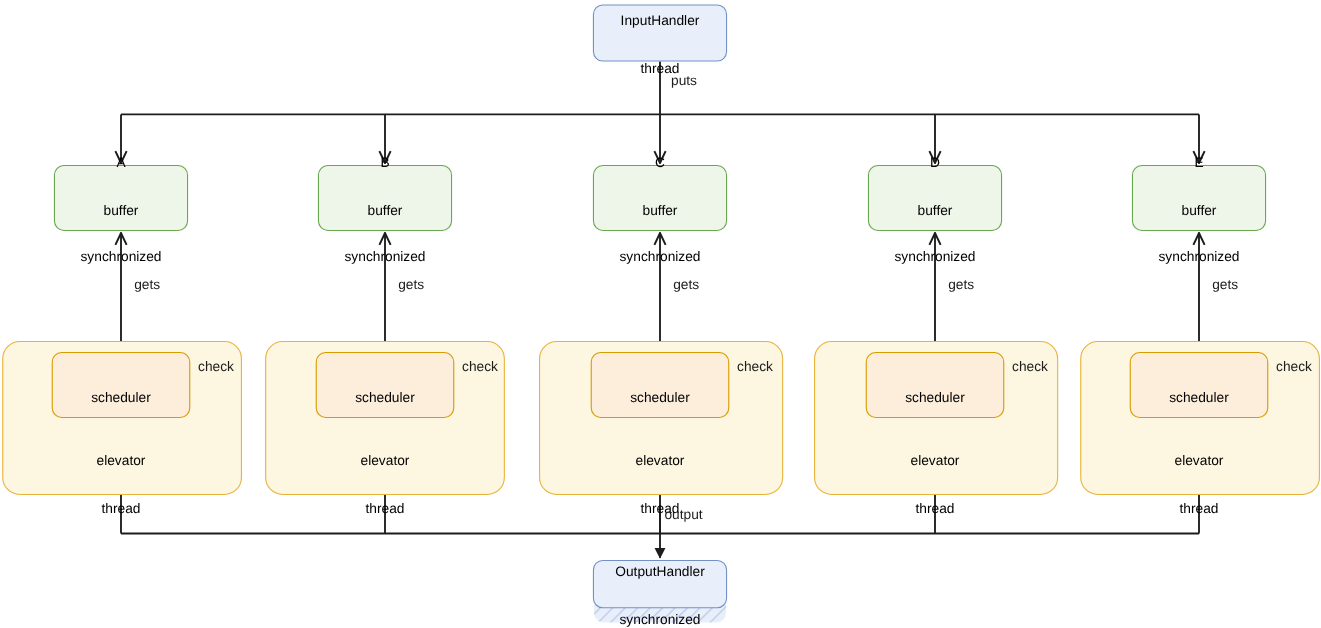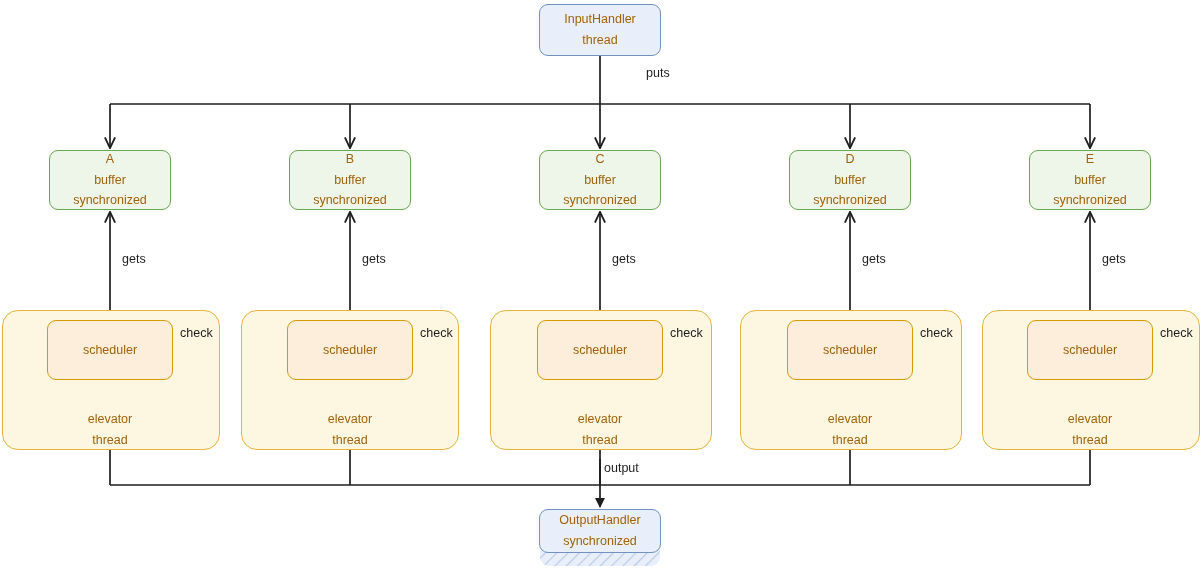--- a/index.html
+++ b/index.html
@@ -2,21 +2,21 @@
 <html><head>
 <meta charset="utf-8">
 <style>
   html,body{margin:0;padding:0;background:#ffffff;}
   body{width:1201px;height:571px;overflow:hidden;
        font-family:"Liberation Sans","DejaVu Sans",sans-serif;}
   #stage{position:relative;width:1201px;height:571px;}
   svg.layer{position:absolute;left:0;top:0;width:1201px;height:571px;}
   .node{position:absolute;box-sizing:border-box;display:flex;flex-direction:column;
         align-items:center;justify-content:center;}
-  .nlabel{font-size:12.5px;color:#a16207;line-height:1.65;white-space:nowrap;}
+  .nlabel{font-size:12.5px;color:#000000;line-height:1.65;white-space:nowrap;margin-top:22px;}
   .edgelabel{position:absolute;font-size:12.5px;color:#1d1d1d;white-space:nowrap;}
   .blue-box{border:1.3px solid #7191c4;border-radius:9px;background:#e9effa;}
   .green-box{border:1.3px solid #6aa84f;border-radius:9px;background:#eef6ea;}
   .orange-box{border:1.6px solid #d79b00;border-radius:9px;background:#fdeedc;text-align:center;}
   .yellow-container{border:1.5px solid #e8b33a;border-radius:16px;background:#fdf6e0;}
 </style>
 </head>
 <body>
 
 <div id="stage">
@@ -169,21 +169,21 @@
       </div>
       <div class="node orange-box" style="left: 1027px; top: 320px; width: 126px; height: 60px;">
         <span class="nlabel">scheduler</span>
       </div>
       <div class="node" style="left: 1035px; top: 412px; width: 110px; height: 36px;">
         <span class="nlabel">elevator</span>
         <span class="nlabel">thread</span>
       </div>
     </div>
 
-  <span class="edgelabel" id="label-puts" style="left: 610px; top: 66px; margin-left: 36px;">puts</span>
+  <span class="edgelabel" id="label-puts" style="left: 610px; top: 66px;">puts</span>
   <span class="edgelabel" id="label-output" style="left: 604px; top: 461px;">output</span>
 <span class="edgelabel" style="left: 122px; top: 252px;">gets</span>
     <span class="edgelabel" style="left: 180px; top: 326px;">check</span>
     <span class="edgelabel" style="left: 362px; top: 252px;">gets</span>
     <span class="edgelabel" style="left: 420px; top: 326px;">check</span>
     <span class="edgelabel" style="left: 612px; top: 252px;">gets</span>
     <span class="edgelabel" style="left: 670px; top: 326px;">check</span>
     <span class="edgelabel" style="left: 862px; top: 252px;">gets</span>
     <span class="edgelabel" style="left: 920px; top: 326px;">check</span>
     <span class="edgelabel" style="left: 1102px; top: 252px;">gets</span>

